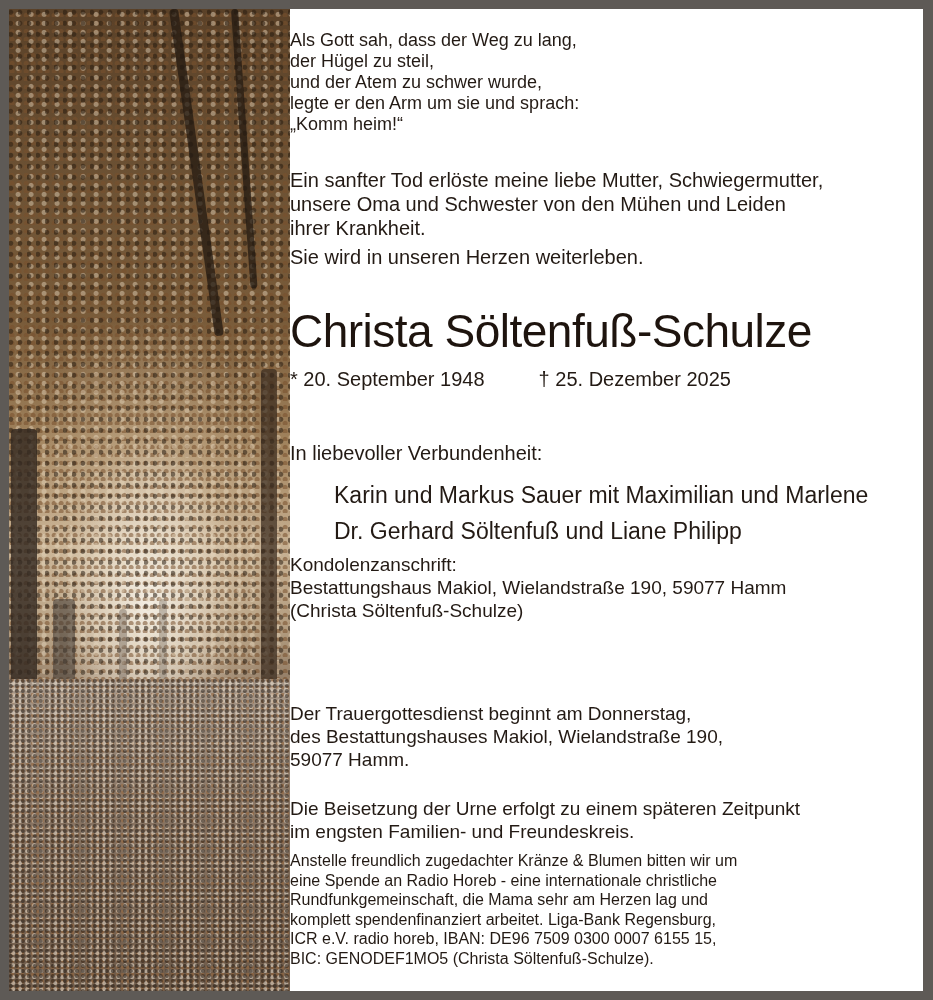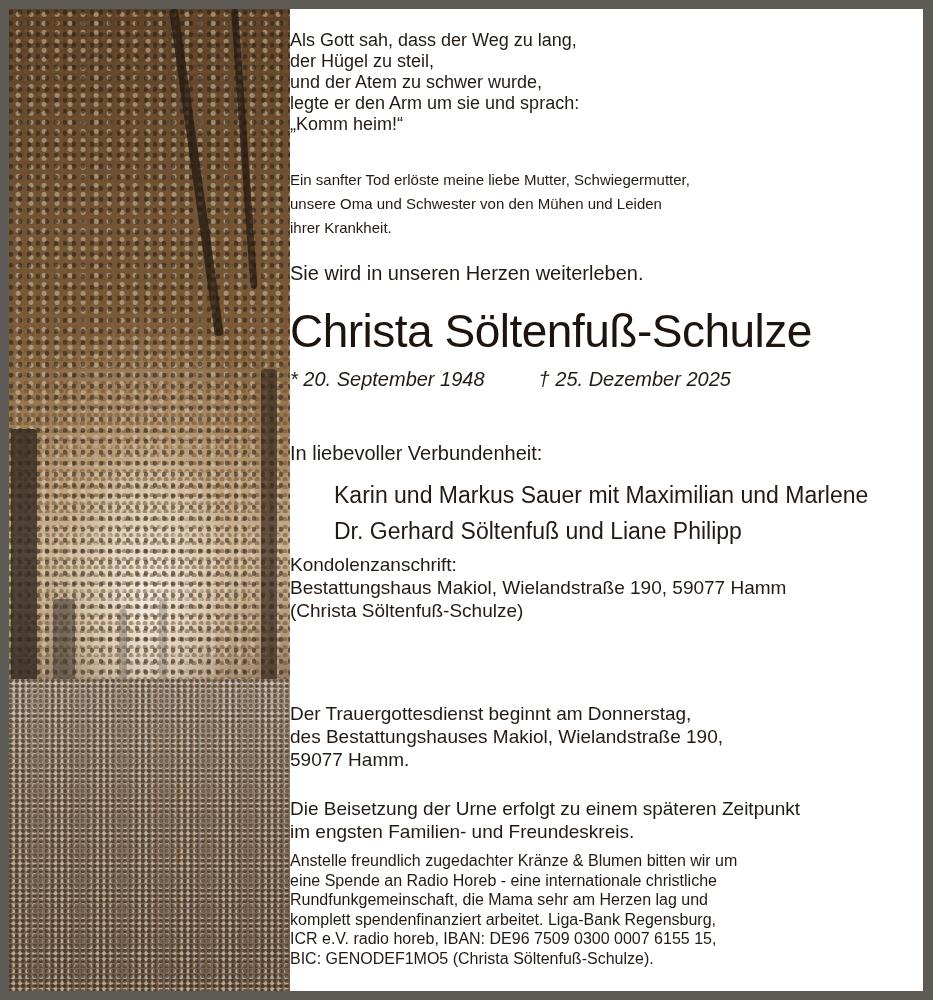--- a/index.html
+++ b/index.html
@@ -45,24 +45,24 @@
       radial-gradient(circle at 80% 20%, rgba(150,105,65,0.6) 0 1.5px, transparent 2.5px),
       linear-gradient(180deg, #a8998a 0%, #8a7664 40%, #6e5a48 100%);
     background-size: 6px 5px, 7px 6px, 5px 7px, 100% 100%;
   }
   .text-col {
     position: absolute; left: 281px; top: 0; width: 633px; height: 982px;
     text-align: center;
   }
   .blk { position: absolute; left: 0; width: 633px; text-align: left; }
   .poem { top: 21px; font-size: 18px; line-height: 21px; }
-  .intro { top: 159px; font-size: 15px; line-height: 24px; }
-  .live { top: 252px; font-size: 20px; line-height: 24px; }
+  .intro { top: 159px; font-size: 20px; line-height: 24px; }
+  .live { top: 236px; font-size: 20px; line-height: 24px; }
   .name { top: 294px; font-size: 46px; line-height: 56px; letter-spacing: -0.5px; color: #1e140e; }
-  .dates { top: 358px; font-size: 20px; line-height: 24px; font-style: italic; }
+  .dates { top: 358px; font-size: 20px; line-height: 24px; }
   .dates span { display: inline-block; }
   .dates .birth { margin-right: 54px; }
   .together { top: 432px; font-size: 20px; line-height: 24px; }
   .family { top: 468px; font-size: 23px; line-height: 36px; margin-left: 44px; }
   .condol { top: 544px; font-size: 19px; line-height: 23px; }
   .service { top: 693px; font-size: 19px; line-height: 23px; }
   .burial { top: 788px; font-size: 19px; line-height: 23px; }
   .donation { top: 842px; font-size: 16px; line-height: 19.5px; }
   .line { display: block; white-space: nowrap; }
 </style>

